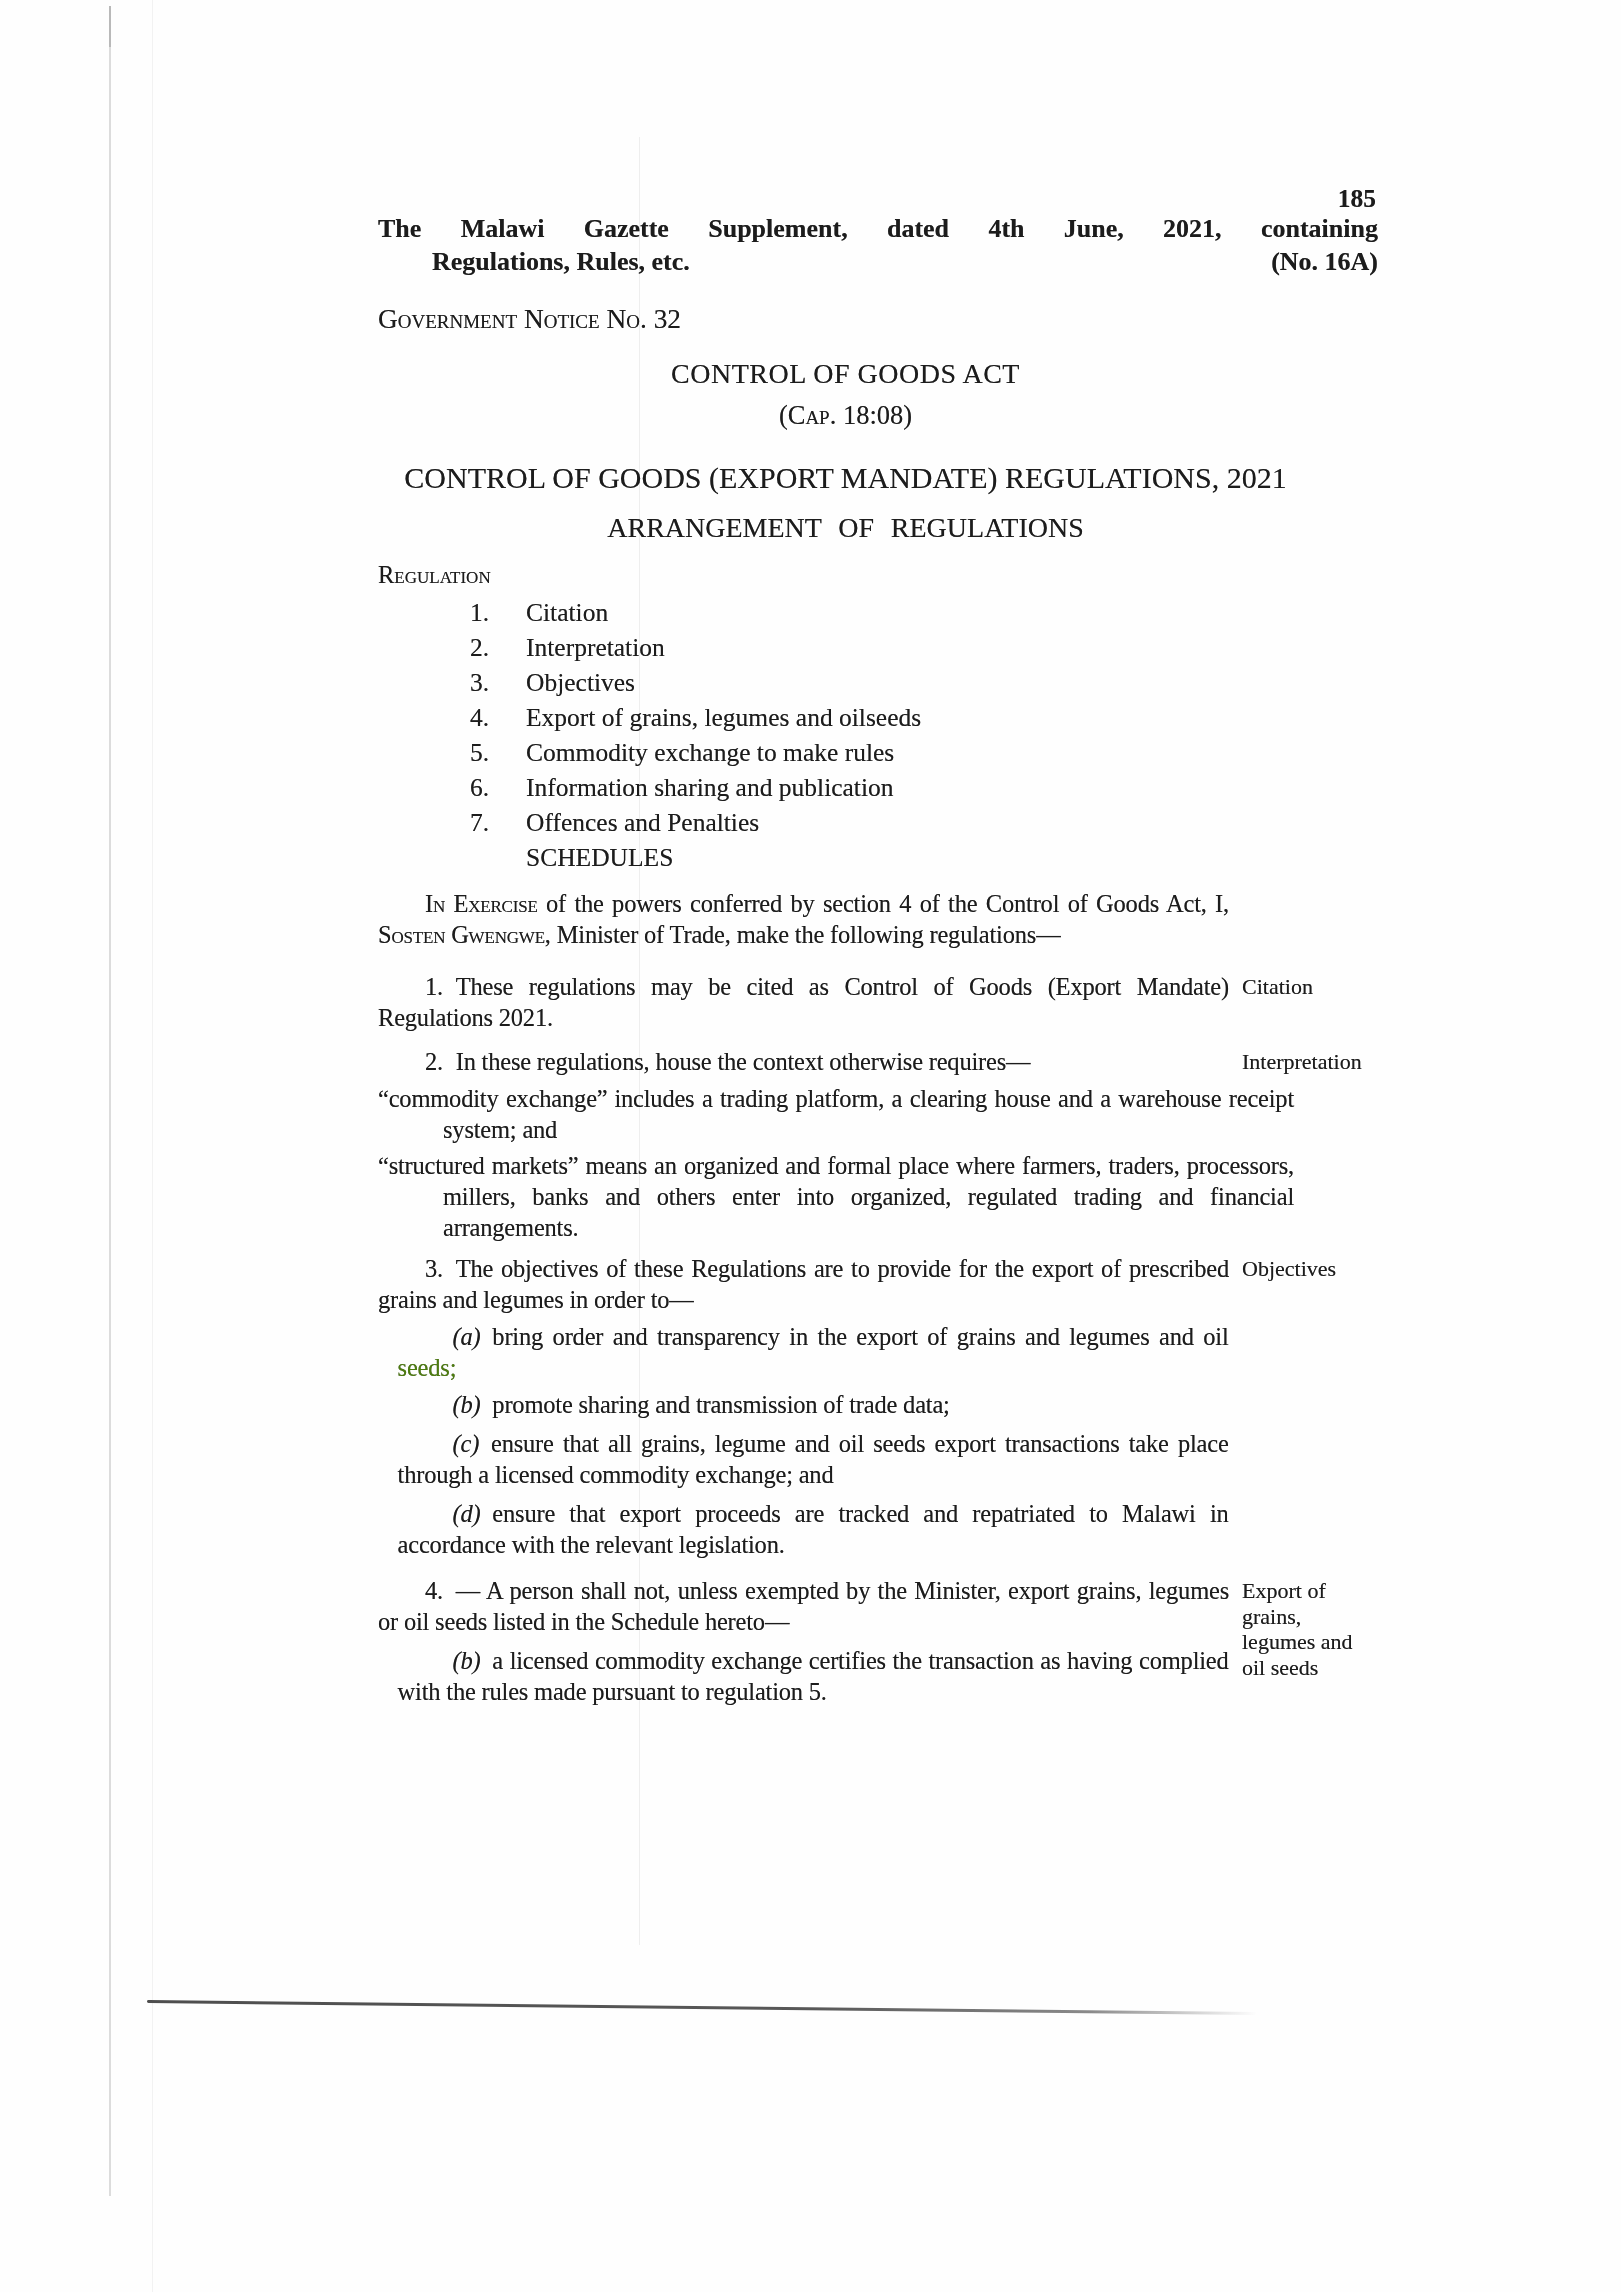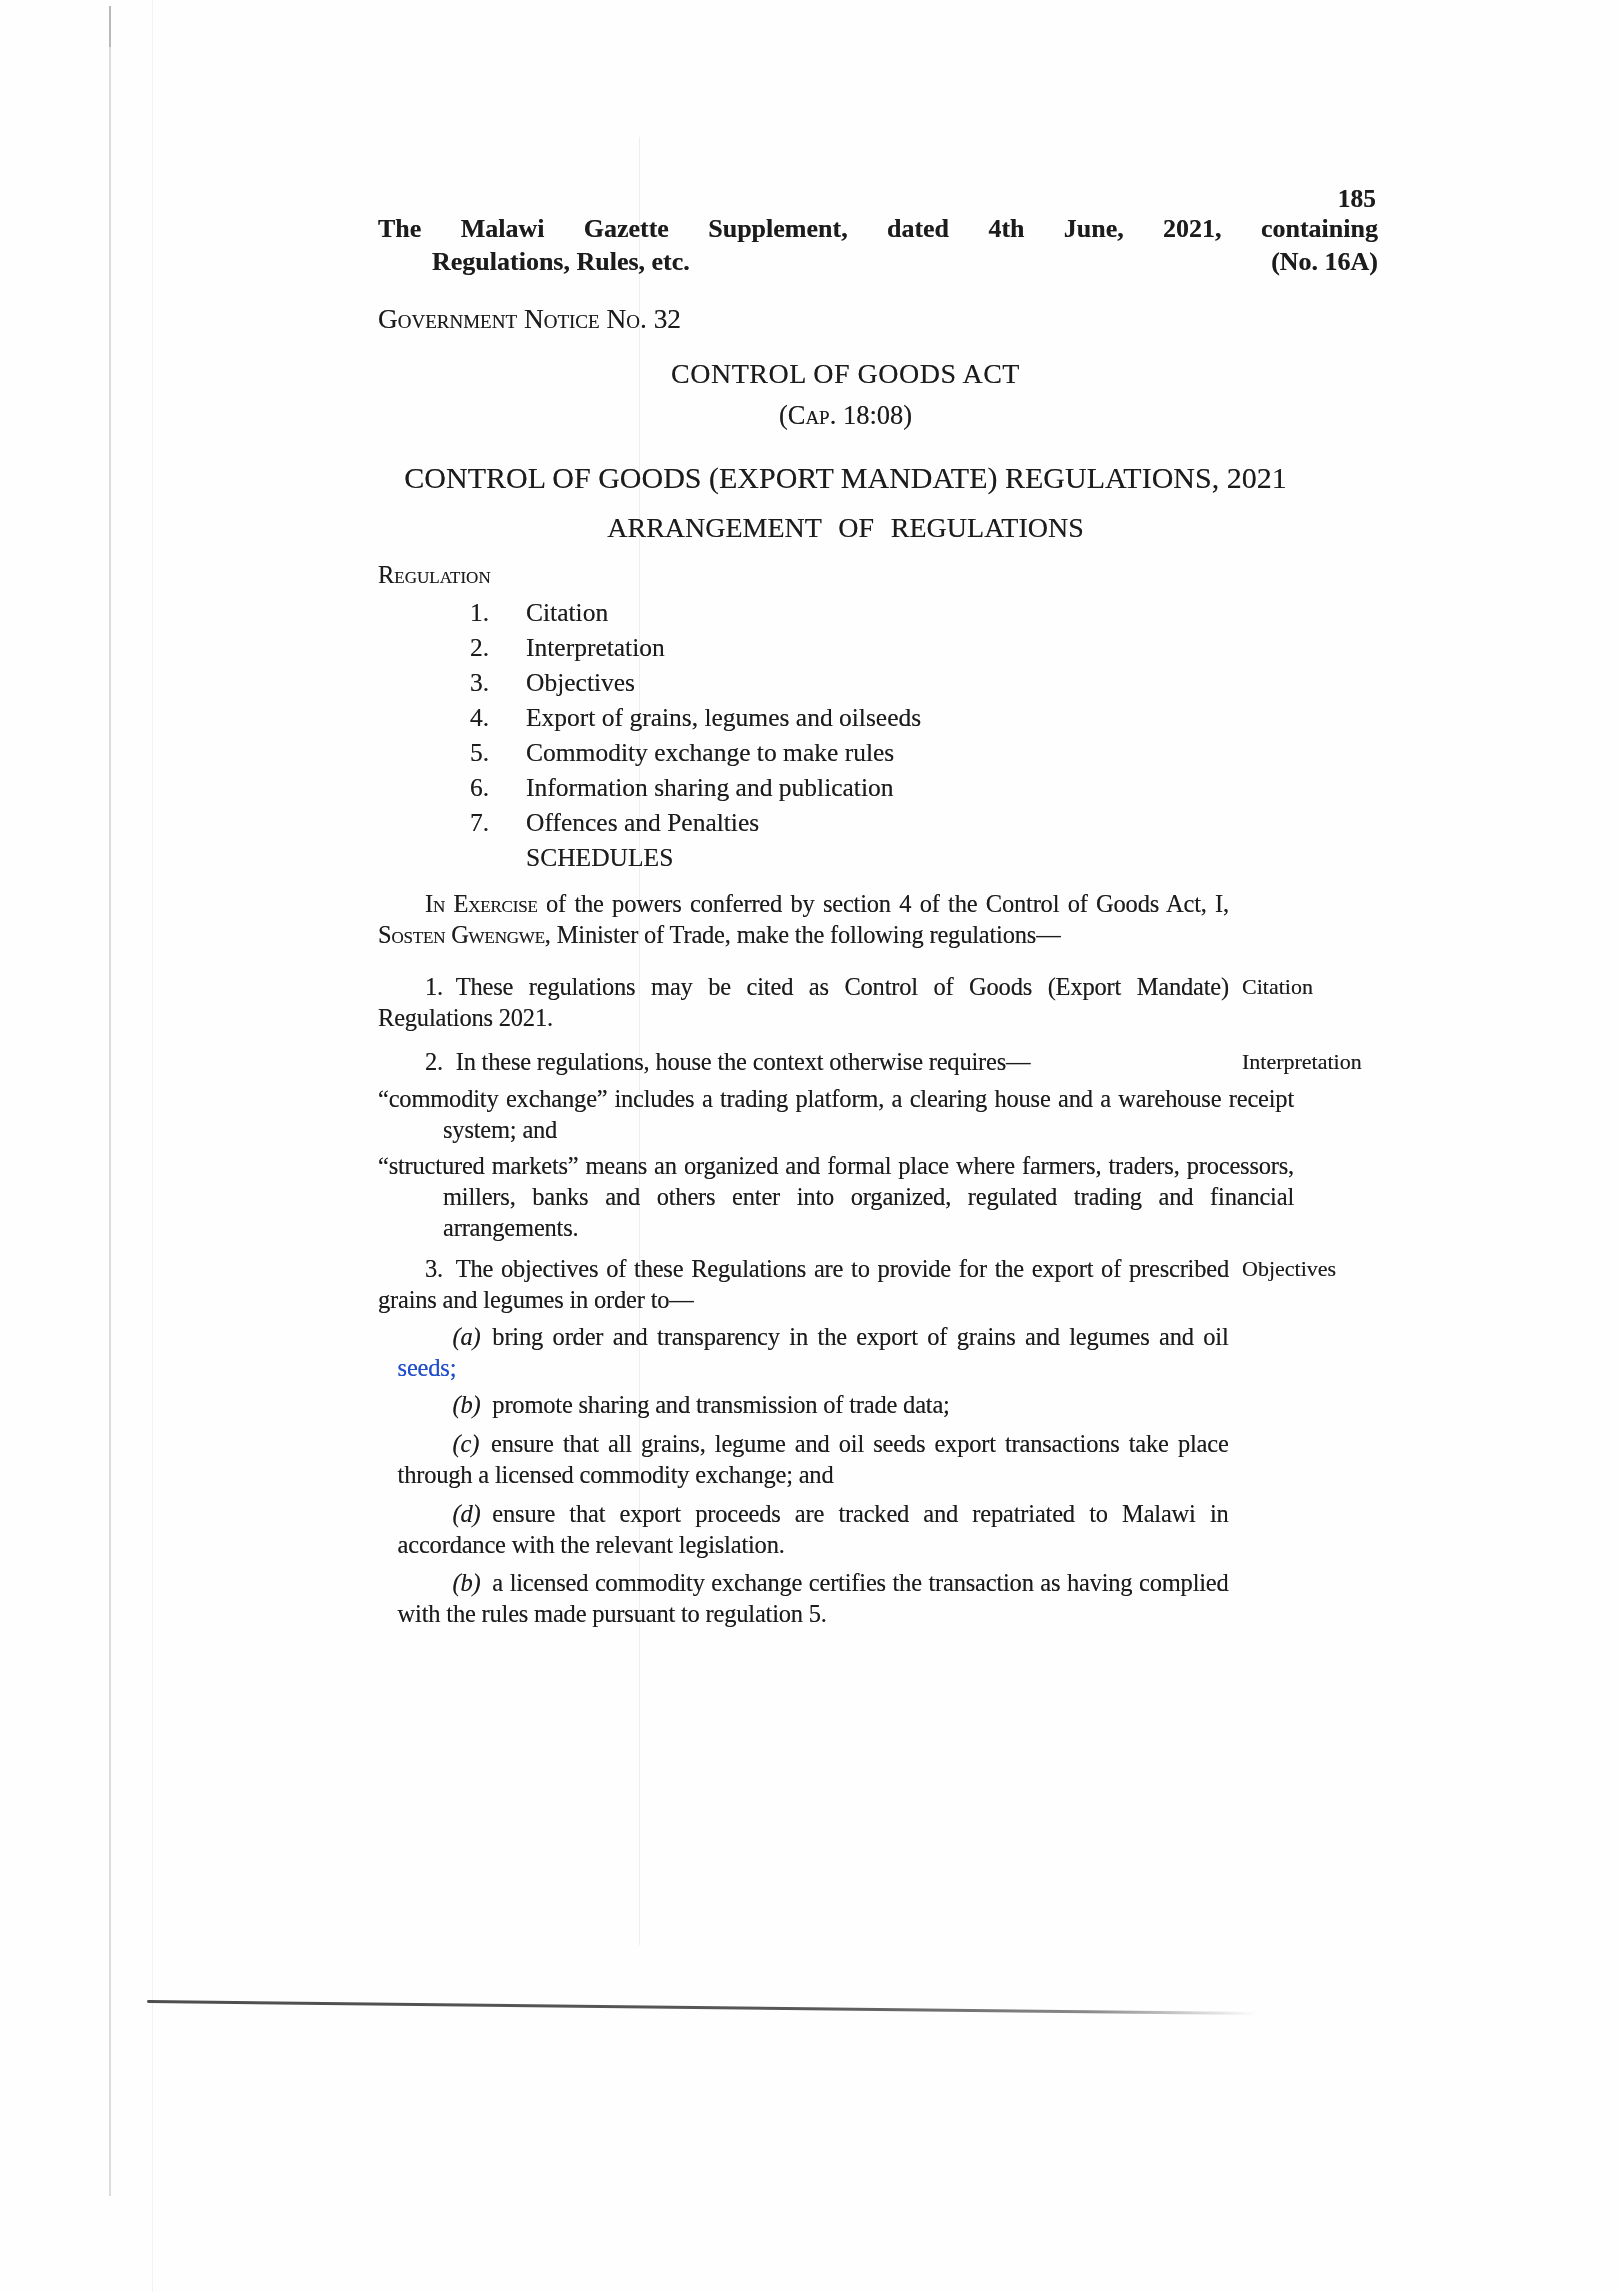--- a/index.html
+++ b/index.html
@@ -41,21 +41,21 @@
   .pnum{margin-right:12.7px;}
   .rel{position:relative;}
   .note{
     position:absolute;left:864px;top:2.9px;width:135px;
     font-size:22px;line-height:25.5px;text-align:left;text-indent:0;letter-spacing:0;
   }
   .def{padding-left:65px;text-indent:-65px;}
   .term{margin-right:6.9px;}
   .sub{margin-left:19.6px;width:831px;text-indent:55px;}
   .it{font-style:italic;margin-right:11.8px;}
-  .faded{color:#1d4ed8;}
+  .faded{color:#4d7c0f;}
   .mt14{margin-top:13.7px;}.mt21{margin-top:20.6px;}.mt13{margin-top:12.7px;}
   .mt6{margin-top:5.9px;}.mt10{margin-top:9.8px;}
   .mt8{margin-top:7.8px;}.mt16{margin-top:15.7px;}
 </style>
 </head>
 <body>
 
 <div class="page">
 
   <div class="vline-edge"></div>
@@ -140,20 +140,21 @@
     <p class="bodyp indent rel mt10"><span class="pnum">3.</span><span>The objectives of these Regulations are to provide for the export of prescribed grains and legumes in order to—</span><span class="note">Objectives</span></p>
 
     <p class="bodyp sub mt6"><i class="it">(a)</i><span>bring order and transparency in the export of grains and legumes and oil </span><span class="faded">seeds;</span></p>
 
     <p class="bodyp sub mt6"><i class="it">(b)</i><span>promote sharing and transmission of trade data;</span></p>
 
     <p class="bodyp sub mt8"><i class="it">(c)</i><span>ensure that all grains, legume and oil seeds export transactions take place through a licensed commodity exchange; and</span></p>
 
     <p class="bodyp sub mt8"><i class="it">(d)</i><span>ensure that export proceeds are tracked and repatriated to Malawi in accordance with the relevant legislation.</span></p>
 
+    <p class="bodyp indent rel mt16"><span class="pnum">4.</span><span>— A person shall not, unless exempted by the Minister, export grains, legumes or oil seeds listed in the Schedule hereto—</span><span class="note">Export of grains, legumes and oil seeds</span></p>
 
 
     <p class="bodyp sub mt8"><i class="it">(b)</i><span>a licensed commodity exchange certifies the transaction as having complied with the rules made pursuant to regulation 5.</span></p>
 
   </div>
 
   <div class="bottom-rule"></div>
 
 </div>
 

